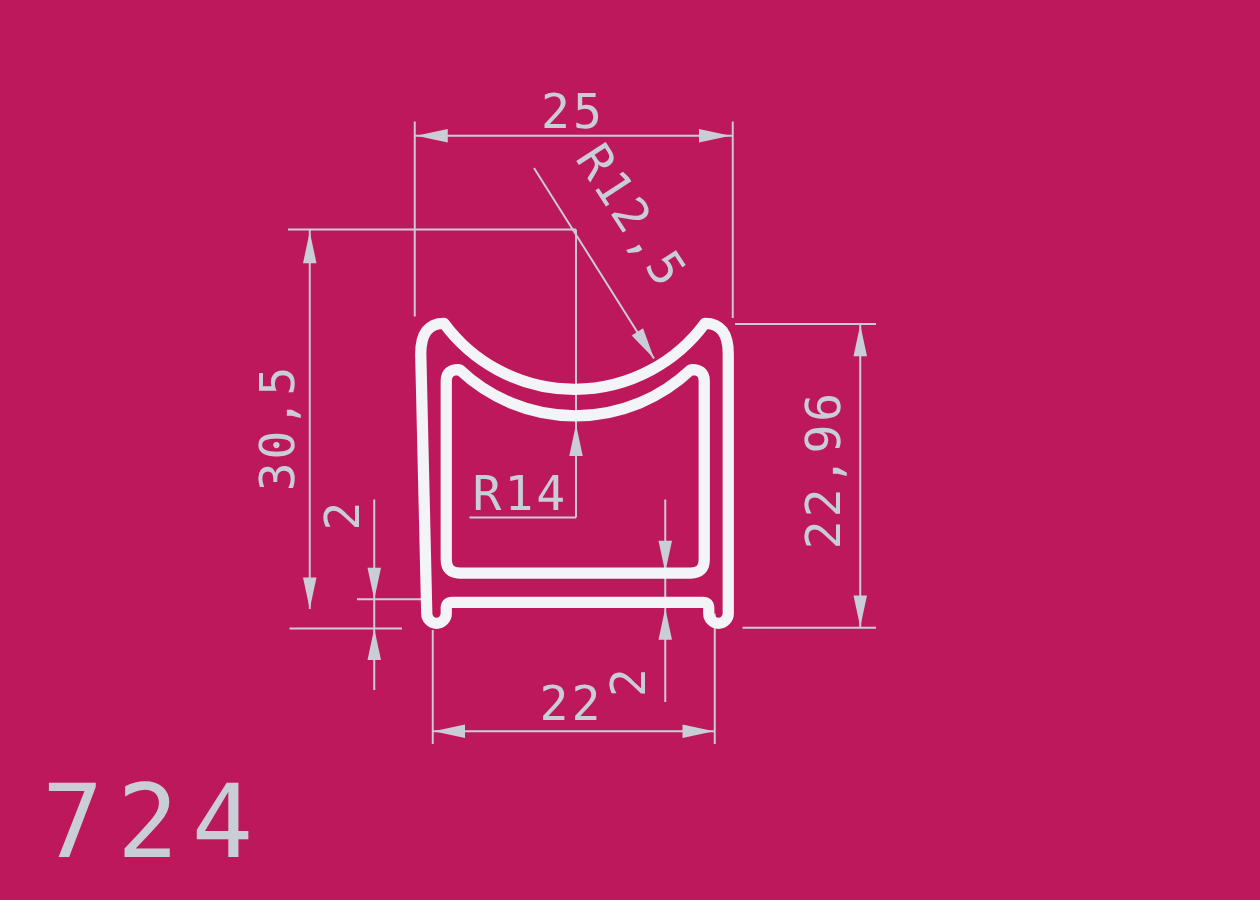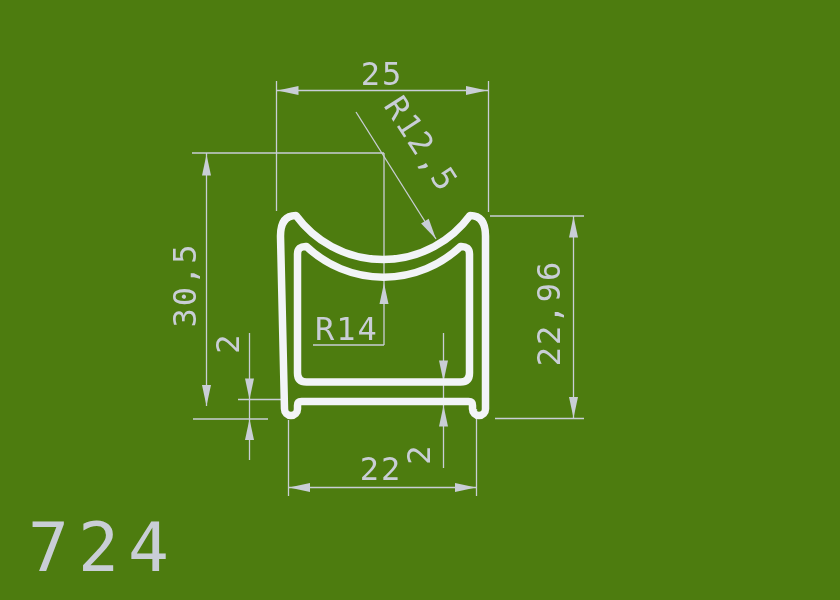--- a/index.html
+++ b/index.html
@@ -1,19 +1,19 @@
 <!DOCTYPE html>
 <html><head>
 <meta charset="utf-8">
 <style>
   html,body{margin:0;padding:0;}
   .canvas{
     position:relative;
     width:840px;height:600px;
-    background:#4d7c0f;
+    background:#be185d;
     overflow:hidden;
     font-family:"DejaVu Sans Mono", monospace;
   }
   svg{position:absolute;left:0;top:0;}
   .dimline{fill:none;stroke-width:1.3;}
   .profile{fill:none;stroke-width:7.5;stroke-linejoin:round;stroke-linecap:round;}
   .dimtext{font-size:32px;letter-spacing:2px;}
   .plate-number{font-size:68px;letter-spacing:9px;}
 </style>
 </head>

